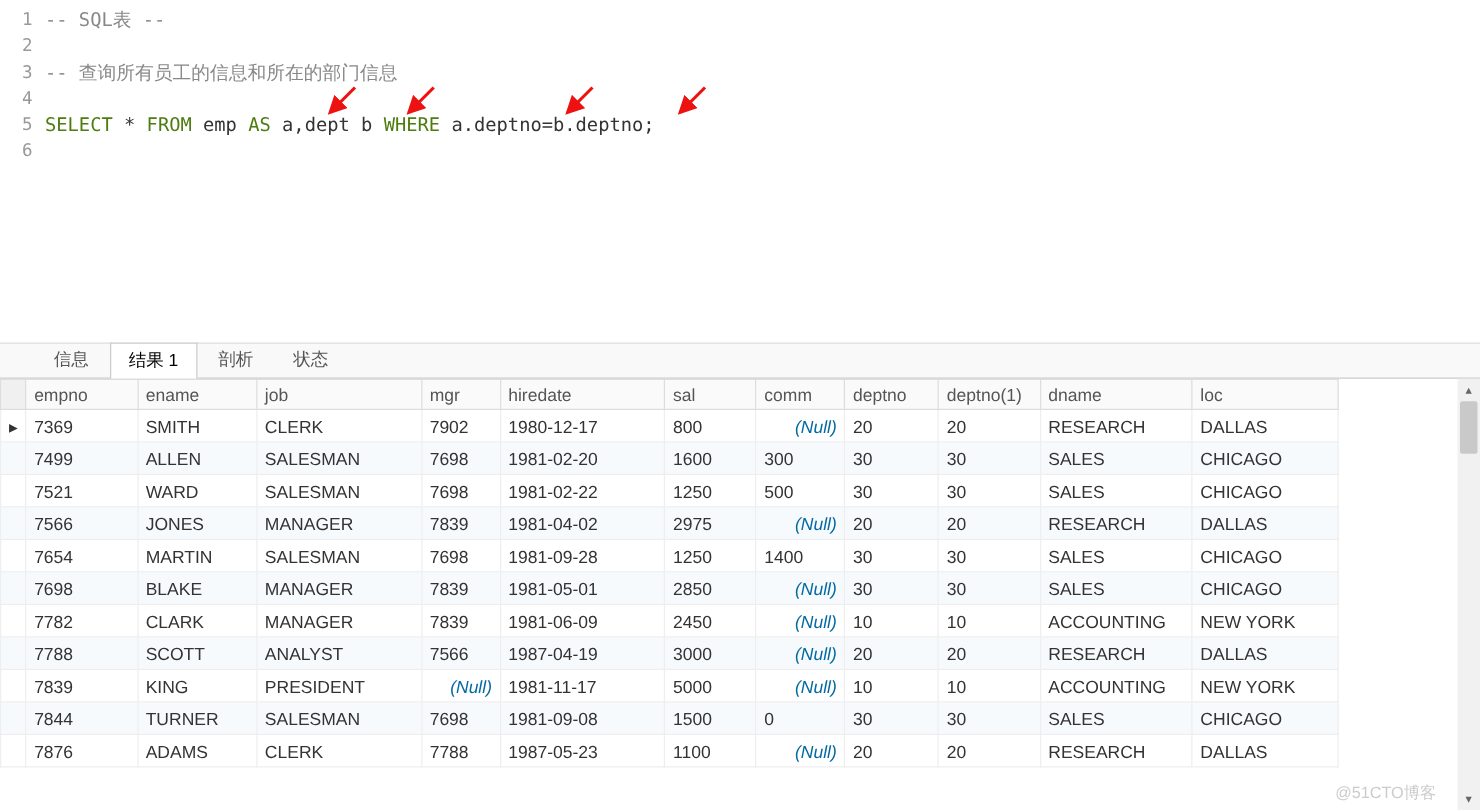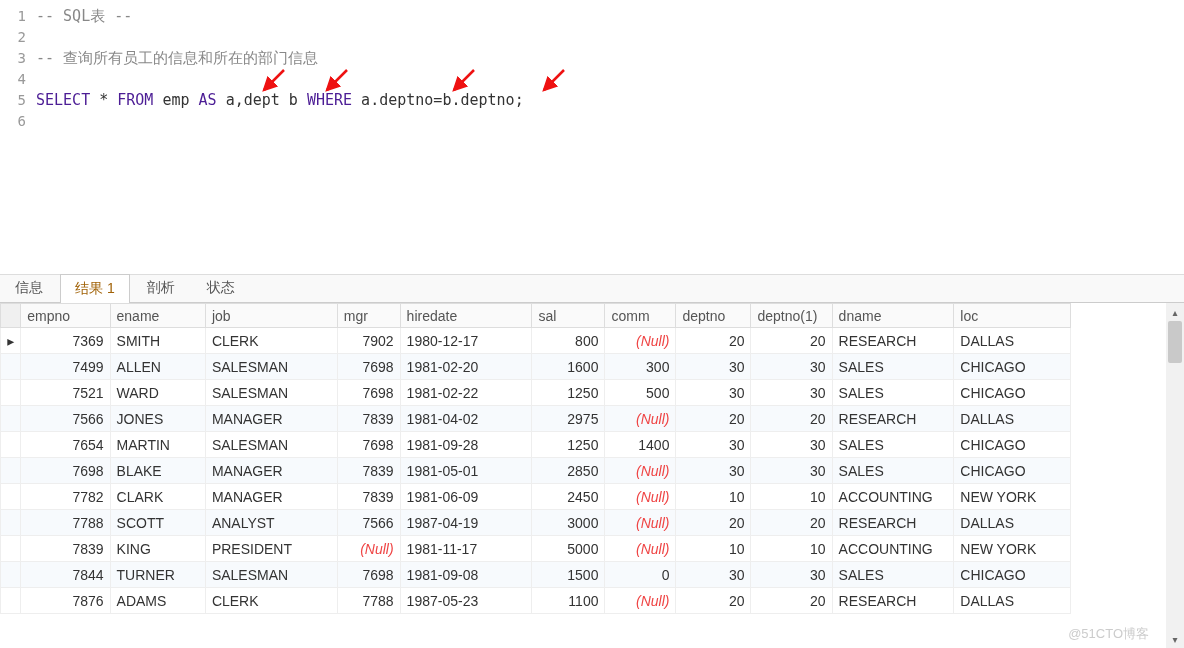--- a/index.html
+++ b/index.html
@@ -4,36 +4,36 @@
 <style>
 * { margin:0; padding:0; box-sizing:border-box; }
 body { font-family:Arial,"Microsoft YaHei",sans-serif; font-size:14px; background:#fff; color:#333; overflow:hidden; }
 
 .editor { position:relative; height:275px; border-bottom:1px solid #ddd; }
 .gutter { position:absolute; left:0; top:0; width:36px; text-align:right; color:#999; padding-top:6px; user-select:none; }
 .gutter div { height:21px; line-height:21px; padding-right:10px; font-family:Consolas,monospace; font-size:14px; }
 .code { position:absolute; left:36px; top:6px; font-family:Consolas,monospace; font-size:15px; white-space:pre; }
 .code-line { height:21px; line-height:21px; }
 .cm { color:#888; }
-.kw { color:#4c1d95; }
+.kw { color:#4d7c0f; }
 .id { color:#333; }
 
 .arrow { position:absolute; width:30px; height:26px; }
 .arrow svg { width:100%; height:100%; }
 
-.tabs { height:28px; border-bottom:1px solid #ccc; background:#f9f9f9; display:flex; align-items:flex-end; padding-left:0; }
+.tabs { height:28px; border-bottom:1px solid #ccc; background:#f9f9f9; display:flex; align-items:flex-end; padding-left:28px; }
 .tab { padding:5px 14px; border:1px solid transparent; border-bottom:none; color:#555; cursor:pointer; margin-right:2px; font-size:14px; }
-.tab.active { background:#fff; border-color:#ccc; border-top:1px solid #ccc; position:relative; top:1px; color:#a16207;text-align:right; }
+.tab.active { background:#fff; border-color:#ccc; border-top:1px solid #ccc; position:relative; top:1px; color:#000000;text-align:right; }
 
 .grid-wrap { position:relative; height:345px; }
 .grid { width:1071px; border-collapse:collapse; font-size:14px; }
 .grid th { text-align:left; font-weight:normal; border:1px solid #ddd; padding:3px 6px; background:#fafafa; height:24px; color:#555; }
 .grid td { border:1px solid #eee; padding:3px 6px; height:26px; color:#333; }
-.grid td.num { text-align:right; }
-.grid td.null { color:#ef4444; text-align:right; font-style:italic; }
+.grid td.num { text-align:left; }
+.grid td.null { color:#0369a1; text-align:right; font-style:italic; }
 .grid tr.odd { background:#fff; }
 .grid tr.even { background:#f7fafd; }
 .rowmark { width:14px; text-align:center; color:#666; padding:0 2px; }
 .grid th.rowmark { background:#f0f0f0; }
 
 .scroll-track { position:absolute; right:0; top:0; width:18px; height:100%; background:#f1f1f1; }
 .scroll-thumb { position:absolute; right:2px; top:2px; width:14px; height:42px; background:#c9c9c9; border-radius:2px; }
 .scroll-arrow { position:absolute; right:0; width:18px; height:18px; display:flex; align-items:center; justify-content:center; color:#666; font-size:10px; }
 
 .watermark { position:absolute; right:35px; bottom:5px; color:#ccc; font-size:13px; }

